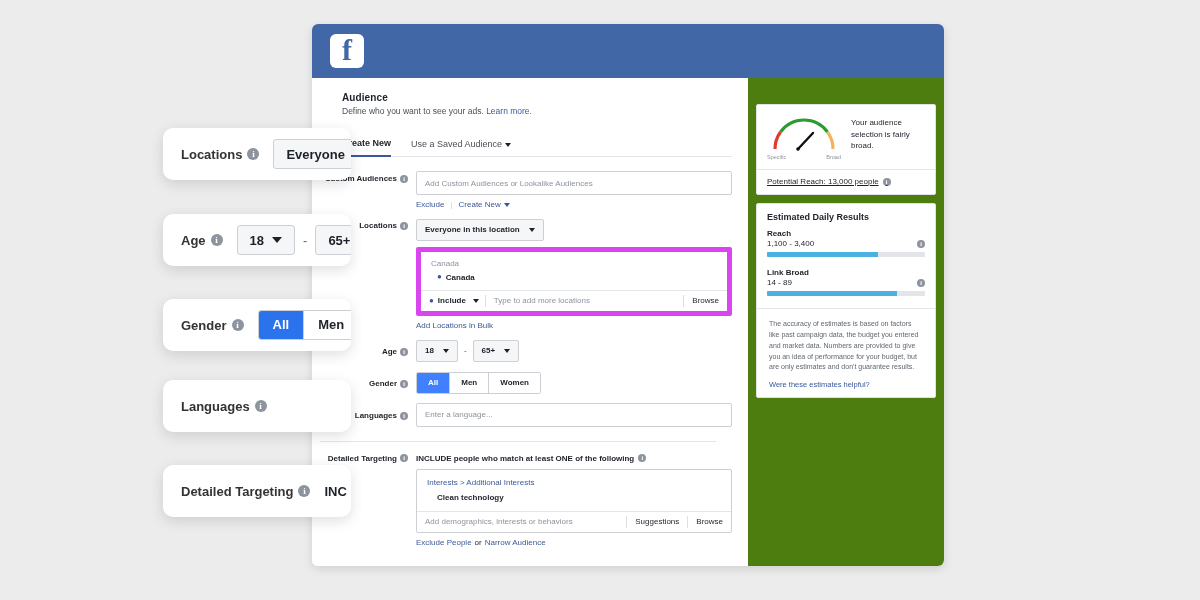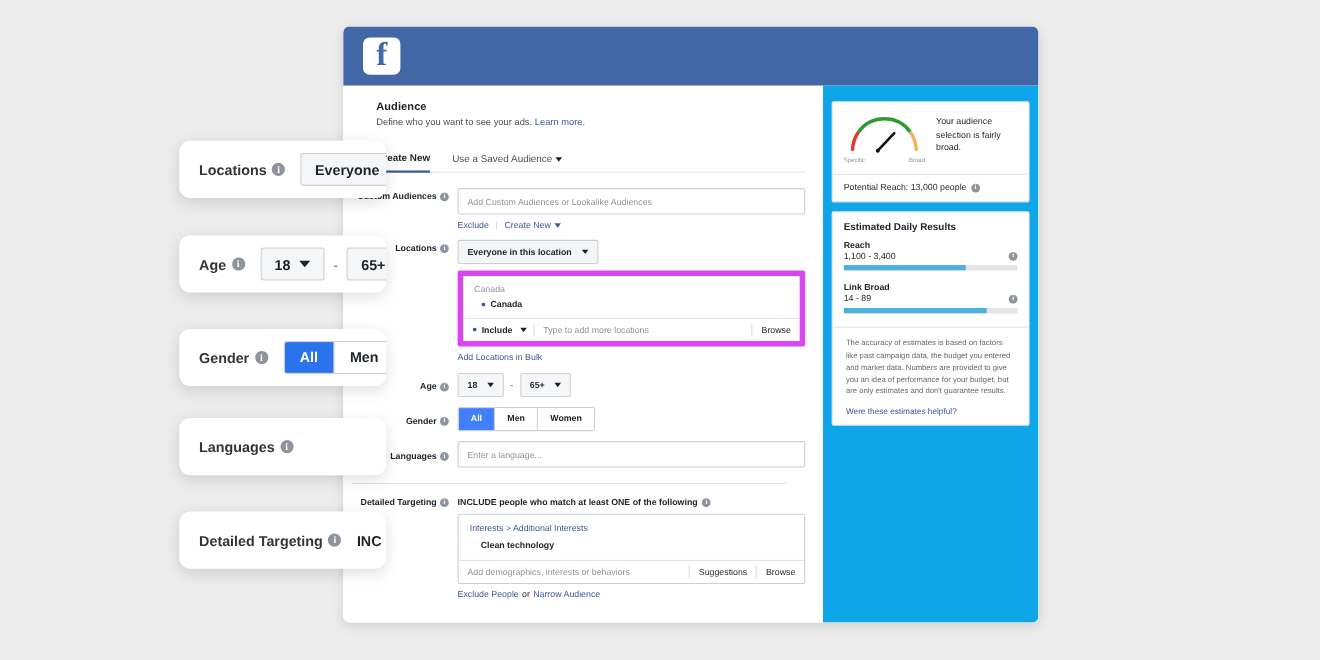--- a/index.html
+++ b/index.html
@@ -26,21 +26,21 @@
     display:flex;align-items:center;justify-content:center;
     color:#4267a6;font-family:"Liberation Serif",serif;font-weight:bold;font-size:30px;
     line-height:1;padding-bottom:2px;box-sizing:border-box;
   }
   #window-body{display:flex;height:488px;background:#fff;}
   #content{
     width:436px;background:#fff;box-sizing:border-box;
     padding:14px 0 0 0;position:relative;
   }
   #sidebar{
-    width:196px;background:#0ea5e9;box-sizing:border-box;padding:14px 8px;
+    width:196px;background:#4d7c0f;box-sizing:border-box;padding:26px 8px;
   }
 
   
   .sec-head{padding:0 16px 10px 10px;}
   .sec-title{font-size:10px;font-weight:bold;color:#1d2129;letter-spacing:.1px;}
   .sec-sub{font-size:8.5px;color:#4b4f56;margin-top:3px;}
   .lnk{color:#3b5998;cursor:pointer;}
 
   #tabs{
     display:flex;align-items:flex-end;gap:20px;
@@ -111,21 +111,21 @@
   .dt-foot{border-top:1px solid #e3e5e8;display:flex;align-items:center;height:20px;font-size:8px;}
   .dt-foot .ph{flex:1;padding:0 8px;color:#8d949e;}
 
   
   .card{background:#fff;border:1px solid #e0e2e6;border-radius:2px;padding:8px 10px;margin-bottom:8px;}
   .gauge-row{display:flex;align-items:flex-start;gap:10px;}
   .gauge-wrap{width:74px;position:relative;}
   .gauge-lbls{display:flex;justify-content:space-between;font-size:5.5px;color:#8d949e;margin-top:-3px;}
   .aud-msg{font-size:8px;color:#1d2129;line-height:1.45;padding-top:4px;}
   .card-sep{height:1px;background:#e3e5e8;margin:9px -10px 7px -10px;}
-  .reach-line{font-size:8px;color:#1d2129;display:flex;align-items:flex-end;gap:4px;}
+  .reach-line{font-size:8px;color:#1d2129;display:flex;align-items:flex-end;gap:4px;text-decoration:underline;}
   .est-title{font-size:9px;font-weight:bold;color:#1d2129;margin-bottom:7px;}
   .metric-name{font-size:8px;font-weight:bold;color:#1d2129;}
   .metric-val-row{display:flex;align-items:center;justify-content:space-between;margin-top:1px;}
   .metric-val{font-size:8px;color:#1d2129;}
   .track{height:5px;background:#e3e5e8;border-radius:1px;margin-top:4px;overflow:hidden;}
   .fill{height:100%;background:#4bb1e0;}
   .note{font-size:7px;color:#606770;line-height:1.55;padding:2px 2px 0 2px;}
   .note-lnk{font-size:7.5px;color:#3b5998;margin-top:7px;padding:0 2px;cursor:pointer;}
 
   

